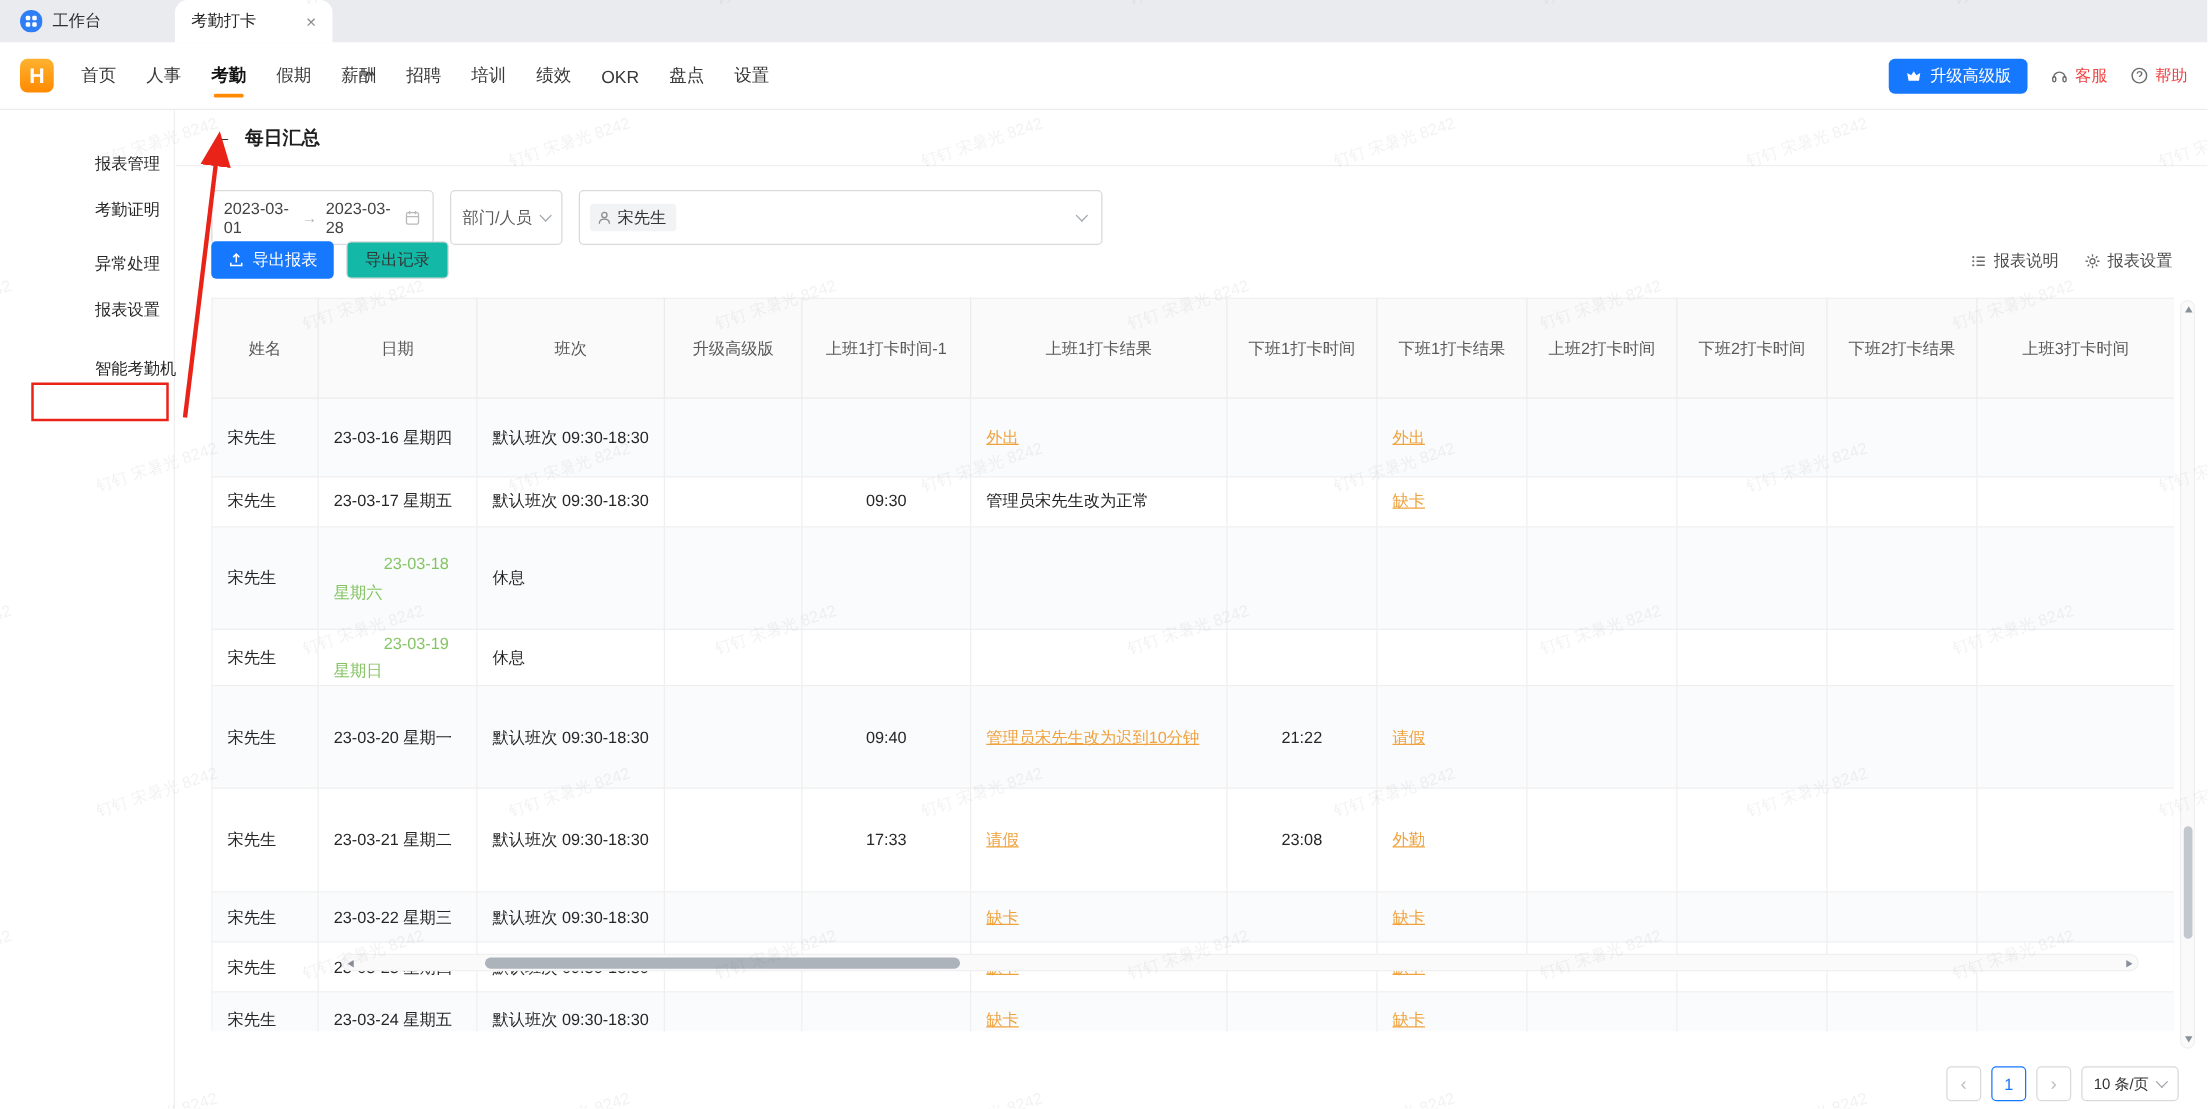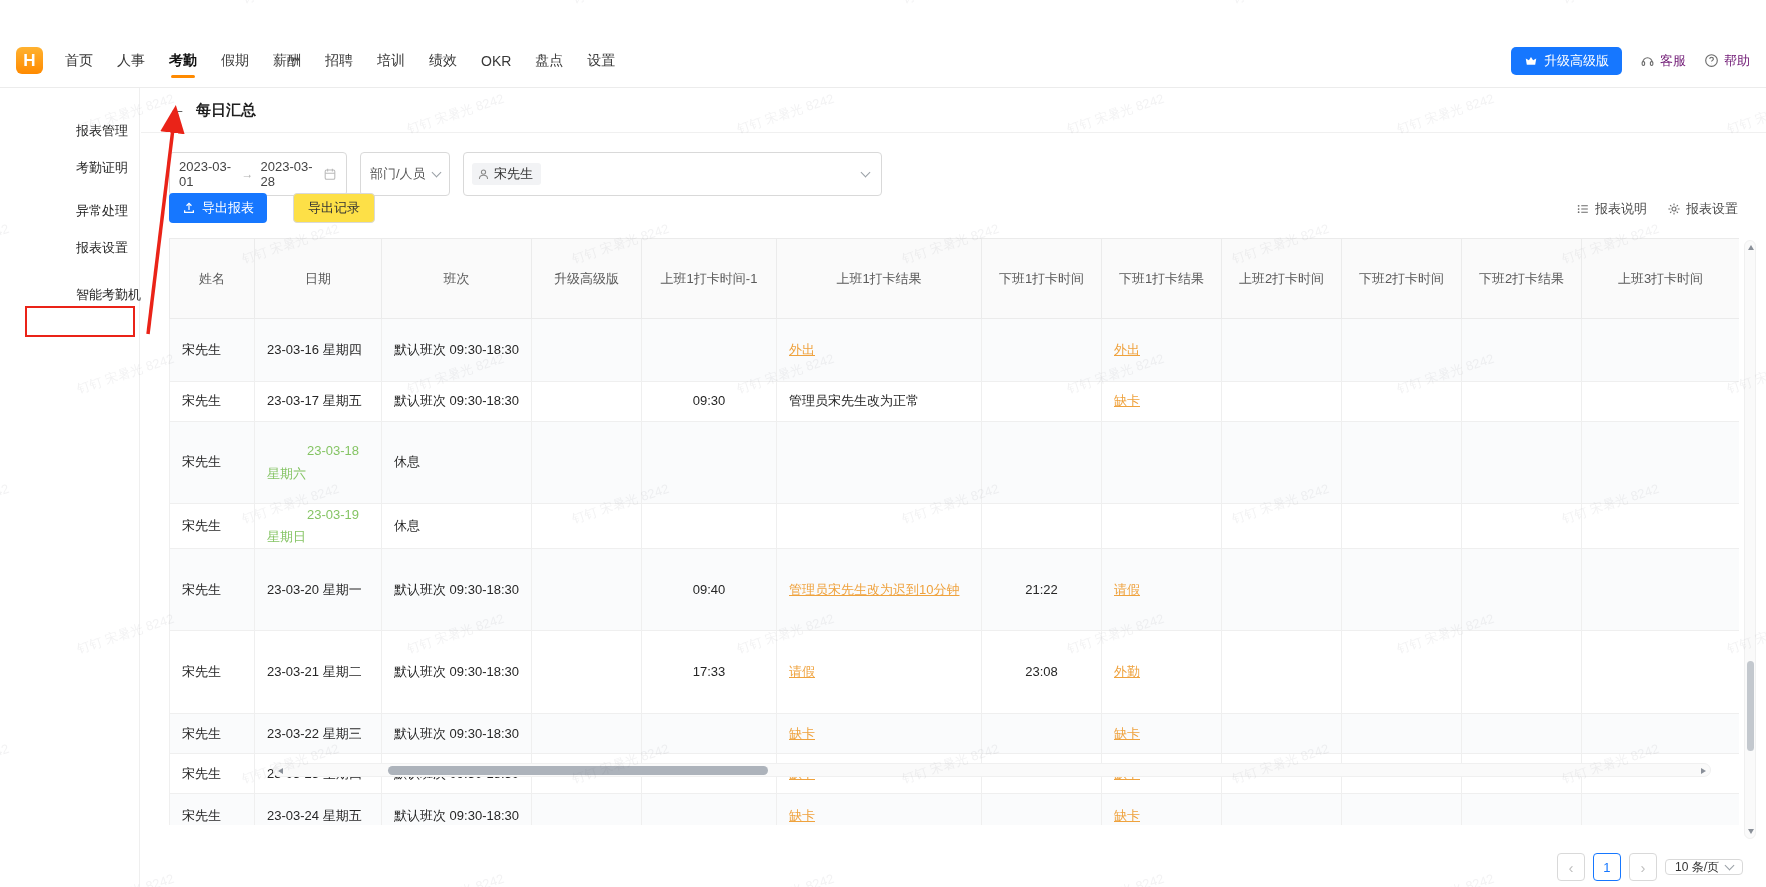--- a/index.html
+++ b/index.html
@@ -15,21 +15,21 @@
 
   
   .navbar { position:absolute; left:0; top:34px; width:100%; height:54px; background:#fff; border-bottom:1px solid #ececec; display:flex; align-items:center; padding:0 16px; }
   .logo { width:27px; height:27px; border-radius:6px; background:linear-gradient(180deg,#ffb230,#ff8a00); color:#fff; font-weight:bold; font-size:17px; display:flex; align-items:center; justify-content:center; margin-right:20px; }
   .nav-items { display:flex; gap:20px; height:100%; align-items:center; }
   .nav-item { position:relative; font-size:14px; color:#383838; height:100%; display:flex; align-items:center; padding:0 2px; cursor:pointer; }
   .nav-item.active { font-weight:700; color:#111; }
   .nav-item.active::after { content:""; position:absolute; left:50%; transform:translateX(-50%); bottom:9px; width:24px; height:3px; border-radius:2px; background:#ff8a00; }
   .nav-right { margin-left:auto; display:flex; align-items:center; gap:18px; }
   .upgrade-btn { height:28px; padding:0 13px; background:#1677ff; color:#fff; border:none; border-radius:5px; font-size:13px; display:flex; align-items:center; gap:6px; cursor:pointer; }
-  .nav-link { display:flex; align-items:center; gap:5px; color:#701a75; font-size:13px; cursor:pointer; }
+  .nav-link { display:flex; align-items:center; gap:5px; color:#ef4444; font-size:13px; cursor:pointer; }
 
   
   .sidebar { position:absolute; left:0; top:88px; bottom:0; width:140px; background:#fff; border-right:1px solid #efefef; padding-top:14px; }
   .side-item { height:38px; display:flex; align-items:center; padding-left:17px; padding-right:10px; font-size:13px; color:#262626; cursor:pointer; }
   .side-item.sub { padding-left:44px; height:37px; }
   .side-icon { width:16px; height:16px; margin-right:10px; color:#595959; flex:0 0 16px; display:flex; align-items:center; }
   .side-icon svg { width:16px; height:16px; }
   .side-label { white-space:nowrap;margin-left:32px; }
   .chev { width:7px; height:7px; border-right:1.5px solid #9aa0a6; border-bottom:1.5px solid #9aa0a6; display:inline-block; }
   .chev.up { transform:rotate(-135deg); margin-left:auto; margin-top:4px; }
@@ -45,24 +45,24 @@
   .fbox { height:44px; border:1px solid #d9d9d9; border-radius:4px; background:#fff; display:flex; align-items:center; font-size:13px; color:#434343; }
   .date-box { width:178px; padding:0 9px; gap:7px; }
   .date-arrow { color:#b0b0b0; font-size:12px; }
   .cal-icon { margin-left:auto; color:#b9b9b9; display:flex; }
   .dept-box { width:90px; padding:0 9px; justify-content:space-between; color:#595959; }
   .person-box { width:419px; padding:0 8px; }
   .person-tag { background:#f2f3f5; border-radius:3px; height:22px; display:flex; align-items:center; padding:0 8px 0 5px; gap:4px; color:#333; }
   .person-tag svg { width:13px; height:13px; color:#8c8c8c; }
   .person-box .chev { margin-left:auto; margin-right:4px; }
 
-  .actions { position:absolute; left:28px; top:105px; display:flex; gap:26px; }
+  .actions { position:absolute; left:28px; top:105px; display:flex; gap:10px; }
   .btn-primary { height:30px; background:#1677ff; color:#fff; border:none; border-radius:4px; padding:0 13px; font-size:13px; display:flex; align-items:center; gap:6px; cursor:pointer; }
   .btn-primary svg { width:14px; height:14px; }
-  .btn-default { height:30px; background:#fde047; border:1px solid #d9d9d9; border-radius:4px; padding:0 14px; font-size:13px; color:#333; display:flex; align-items:center; cursor:pointer; }
+  .btn-default { height:30px; background:#14b8a6; border:1px solid #d9d9d9; border-radius:4px; padding:0 14px; font-size:13px; color:#333; display:flex; align-items:center; cursor:pointer; }
   .report-links { position:absolute; right:28px; top:112px; display:flex; gap:20px; font-size:13px; color:#4a4a4a; }
   .report-link { display:flex; align-items:center; gap:5px; cursor:pointer; }
   .report-link svg { width:14px; height:14px; color:#6b6b6b; }
 
   
   .table-wrap { position:absolute; left:28px; top:150px; width:1570px; height:587px; overflow:hidden; }
   table { border-collapse:collapse; table-layout:fixed; width:1570px; font-size:13px; }
   th { background:#fafafa; border:1px solid #ebebeb; height:80px; font-weight:400; color:#595959; text-align:center; padding:0 6px; }
   td { border:1px solid #efefef; padding:0 12px; vertical-align:middle; line-height:1.7; background:#fff; }
   tr.shade td { background:#fafbfc; }
@@ -78,33 +78,49 @@
   .tri.right { right:4px; top:4px; border-top:3.5px solid transparent; border-bottom:3.5px solid transparent; border-left:5px solid #8a9099; }
   .vscroll { position:absolute; left:1744px; top:240px; width:12px; height:599px; background:#fafafa; border:1px solid #f0f0f0; border-radius:6px; }
   .vthumb { position:absolute; left:1.5px; top:420px; width:7px; height:90px; background:#c3c8ce; border-radius:4px; cursor:pointer; }
   .tri.up { left:2.5px; top:4px; border-left:3.5px solid transparent; border-right:3.5px solid transparent; border-bottom:5px solid #8a9099; }
   .tri.downd { left:2.5px; bottom:4px; border-left:3.5px solid transparent; border-right:3.5px solid transparent; border-top:5px solid #8a9099; }
 
   
   .pagination { position:absolute; top:853px; right:23px; display:flex; gap:8px; align-items:center; }
   .pg-btn { width:28px; height:28px; border:1px solid #d9d9d9; border-radius:4px; background:#fff; display:flex; align-items:center; justify-content:center; color:#bfbfbf; font-size:15px; cursor:pointer; }
   .pg-current { border-color:#1677ff; color:#1677ff; font-size:13px; }
-  .pg-size { height:16px; border:1px solid #d9d9d9; border-radius:4px; background:#fff; display:flex; align-items:center; padding:0 9px; gap:7px; font-size:12px; color:#333; cursor:pointer; }
+  .pg-size { height:28px; border:1px solid #d9d9d9; border-radius:4px; background:#fff; display:flex; align-items:center; padding:0 9px; gap:7px; font-size:12px; color:#333; cursor:pointer; }
 
   
   .wm-layer { position:absolute; inset:0; z-index:60; pointer-events:none; overflow:hidden; }
   .wm { position:absolute; font-size:13px; color:rgba(110,115,125,0.09); transform:rotate(-18deg); white-space:nowrap; }
   .anno-box { position:absolute; left:25px; top:306px; width:110px; height:31px; border:2.5px solid #ea2318; z-index:70; pointer-events:none; }
   .anno-arrow { position:absolute; left:130px; top:96px; z-index:70; pointer-events:none; }
 </style>
 </head>
 <body>
 
 <div class="page">
 
+  <div class="tabbar">
+    <div class="tab-workbench">
+      <svg width="18" height="18" viewBox="0 0 18 18">
+          <circle cx="9" cy="9" r="9" fill="#2e7ef7"></circle>
+          <rect x="4.6" y="4.6" width="3.6" height="3.6" rx="1.1" fill="#fff"></rect>
+          <rect x="9.8" y="4.6" width="3.6" height="3.6" rx="1.1" fill="#fff"></rect>
+          <rect x="4.6" y="9.8" width="3.6" height="3.6" rx="1.1" fill="#fff"></rect>
+          <rect x="9.8" y="9.8" width="3.6" height="3.6" rx="1.1" fill="#fff"></rect>
+        </svg>
+      <span>工作台</span>
+    </div>
+    <div class="tab-active">
+      <span>考勤打卡</span>
+      <span class="tab-close">×</span>
+    </div>
+  </div>
 
   <div class="navbar">
     <div class="logo">H</div>
     <div class="nav-items">
         <div class="nav-item">首页</div>
         <div class="nav-item">人事</div>
         <div class="nav-item active">考勤</div>
         <div class="nav-item">假期</div>
         <div class="nav-item">薪酬</div>
         <div class="nav-item">招聘</div>

